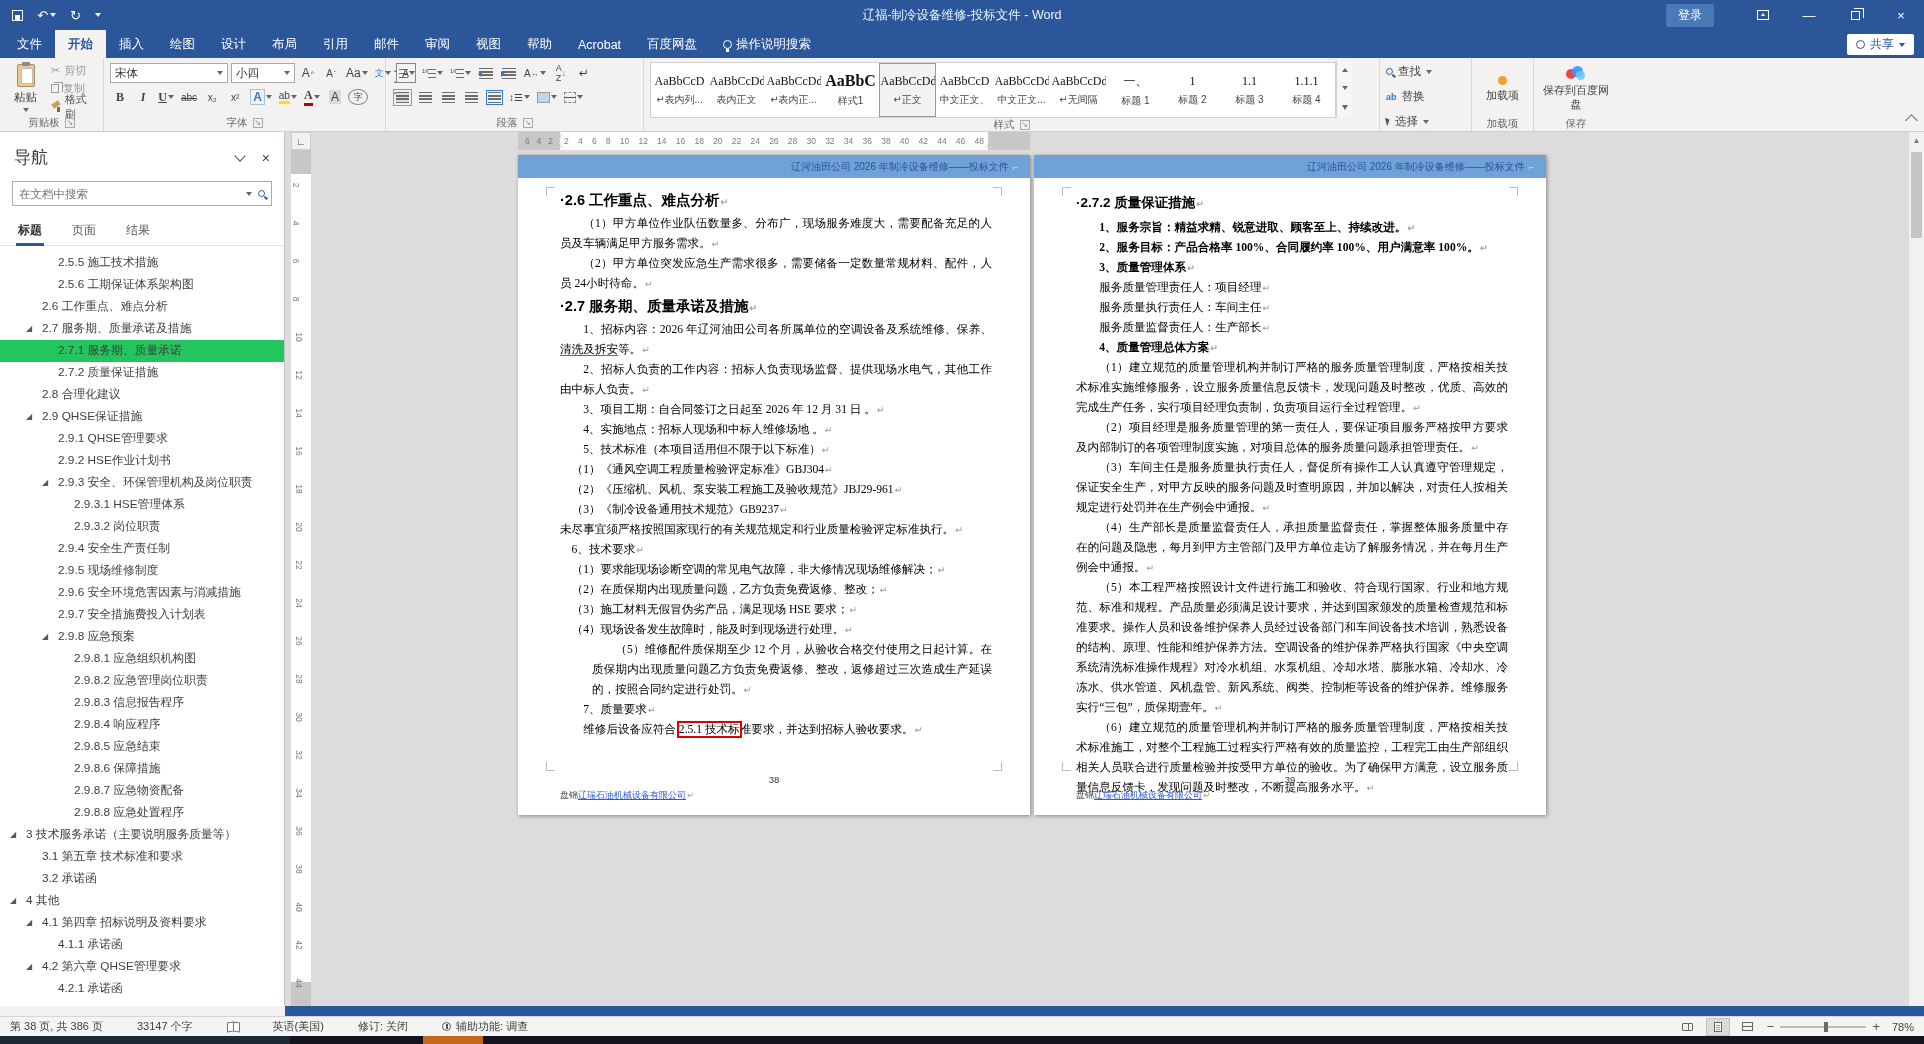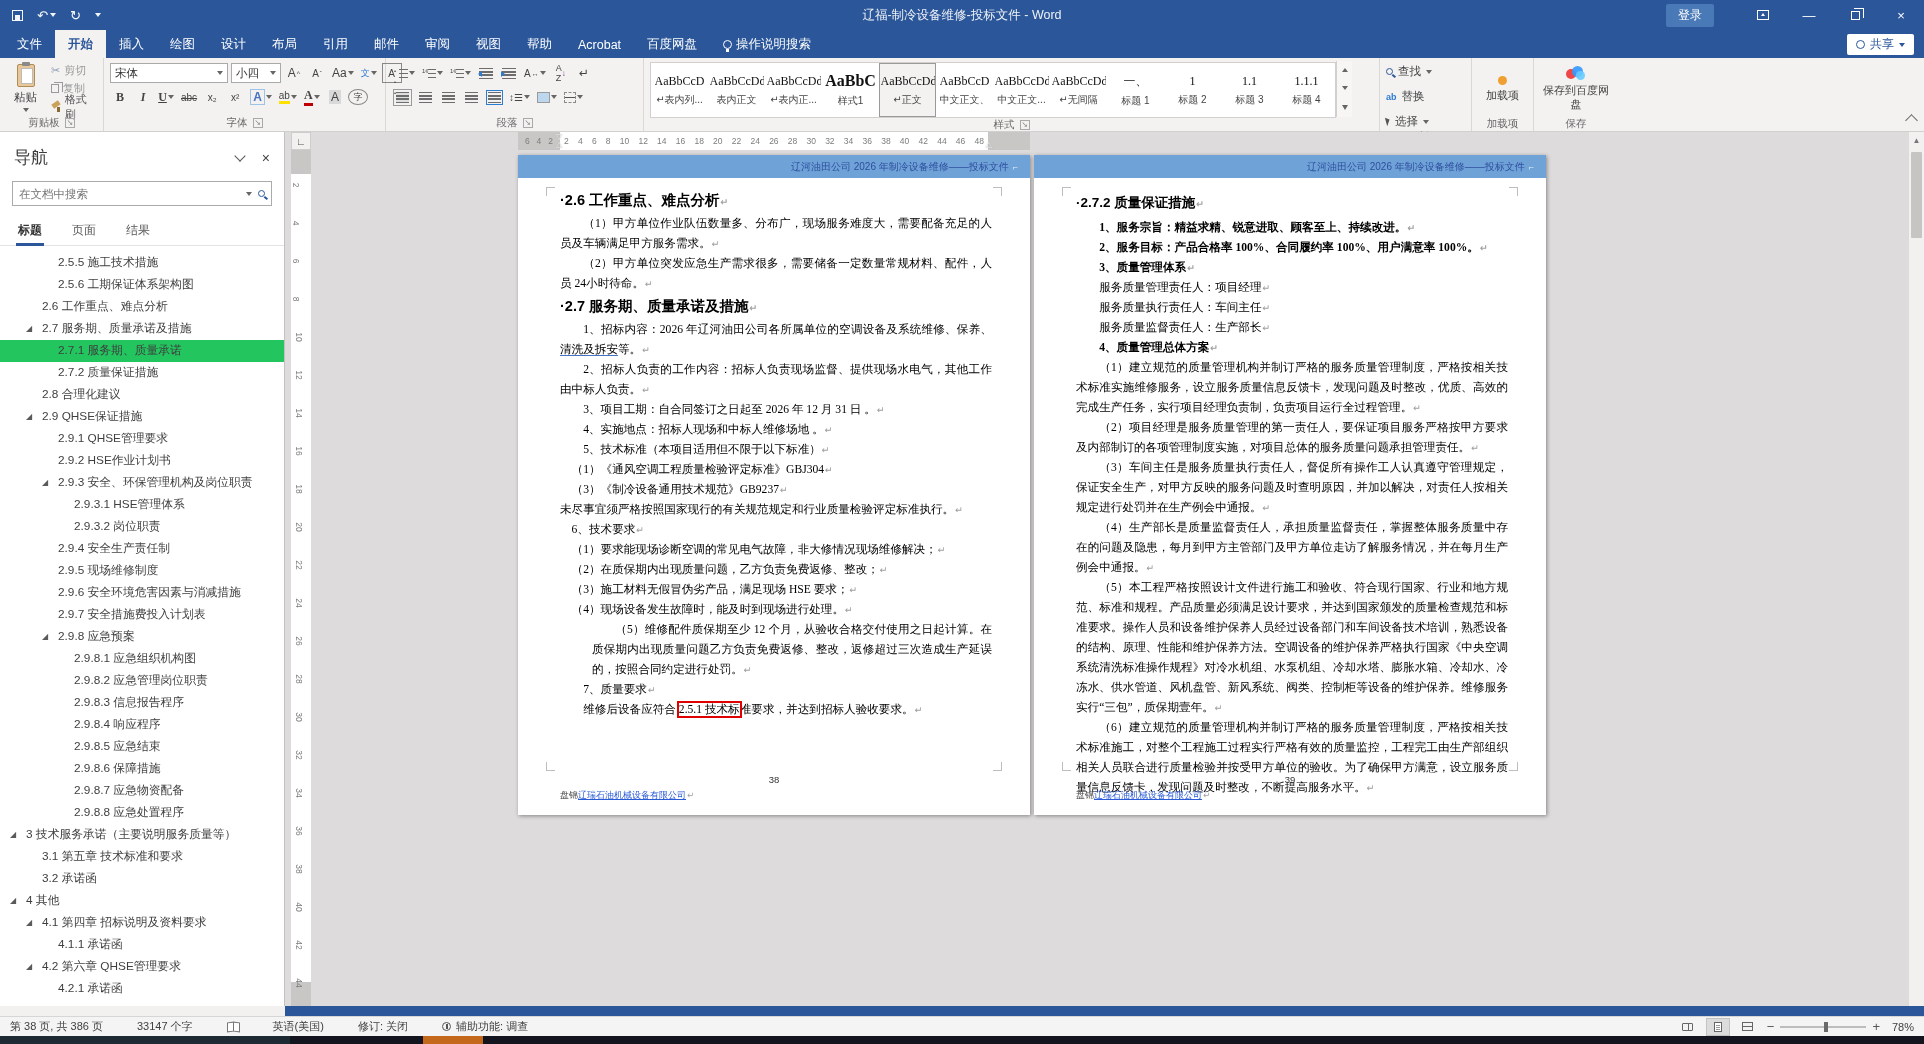--- a/index.html
+++ b/index.html
@@ -308,21 +308,21 @@
         </div>
     </div>
 
     <div class="rgroup" style="width:282px">
       <div class="rbody" style="flex-direction:column">
         <div class="frow">
           <span class="selbox" style="width:118px">
               <span>宋体</span>
               <span class="da" style="margin-left:auto"></span>
             </span>
-          <span class="selbox" style="width:50px">
+          <span class="selbox" style="width:64px">
               <span>小四</span>
               <span class="da" style="margin-left:auto"></span>
             </span>
           <span class="ib">A<sup style="font-size:7px">^</sup></span>
           <span class="ib" style="font-size:10px">A<sup style="font-size:6px">ˇ</sup></span>
           <span class="ib">Aa<span class="da"></span></span>
           <span class="ib" style="font-size:9px;color:#2b7cd3">文<span class="da"></span></span>
           <span class="ib" style="border:1px solid #888;font-size:10px">A</span>
         </div>
         <div class="frow">
@@ -760,20 +760,21 @@
             <div class="para h2"><span>·2.6 工作重点、难点分析</span><span class="pmark">↵</span></div>
             <div class="para p" style="text-indent: 2em;"><span>（1）甲方单位作业队伍数量多、分布广，现场服务难度大，需要配备充足的人员及车辆满足甲方服务需求。</span><span class="pmark">↵</span></div>
             <div class="para p" style="text-indent: 2em;"><span>（2）甲方单位突发应急生产需求很多，需要储备一定数量常规材料、配件，人员 24小时待命。</span><span class="pmark">↵</span></div>
             <div class="para h2"><span>·2.7 服务期、质量承诺及措施</span><span class="pmark">↵</span></div>
             <div class="para p" style="text-indent: 2em;"><span>1、招标内容：2026 年辽河油田公司各所属单位的空调设备及系统维修、保养、</span><span class="run-u">清洗及拆安</span><span>等。</span><span class="pmark">↵</span></div>
             <div class="para p" style="text-indent: 2em;"><span>2、招标人负责的工作内容：招标人负责现场监督、提供现场水电气，其他工作由中标人负责。</span><span class="pmark">↵</span></div>
             <div class="para p" style="text-indent: 2em;"><span>3、项目工期：自合同签订之日起至 2026 年 12 月 31 日 。</span><span class="pmark">↵</span></div>
             <div class="para p" style="text-indent: 2em;"><span>4、实施地点：招标人现场和中标人维修场地 。</span><span class="pmark">↵</span></div>
             <div class="para p" style="text-indent: 2em;"><span>5、技术标准（本项目适用但不限于以下标准）</span><span class="pmark">↵</span></div>
             <div class="para p" style="text-indent: 1em;"><span>（1）《通风空调工程质量检验评定标准》GBJ304</span><span class="pmark">↵</span></div>
+            <div class="para p" style="text-indent: 1em;"><span>（2）《压缩机、风机、泵安装工程施工及验收规范》JBJ29-961</span><span class="pmark">↵</span></div>
             <div class="para p" style="text-indent: 1em;"><span>（3）《制冷设备通用技术规范》GB9237</span><span class="pmark">↵</span></div>
             <div class="para p"><span>未尽事宜须严格按照国家现行的有关规范规定和行业质量检验评定标准执行。</span><span class="pmark">↵</span></div>
             <div class="para p" style="text-indent: 1em;"><span>6、技术要求</span><span class="pmark">↵</span></div>
             <div class="para p" style="text-indent: 1em;"><span>（1）要求能现场诊断空调的常见电气故障，非大修情况现场维修解决；</span><span class="pmark">↵</span></div>
             <div class="para p" style="text-indent: 1em;"><span>（2）在质保期内出现质量问题，乙方负责免费返修、整改；</span><span class="pmark">↵</span></div>
             <div class="para p" style="text-indent: 1em;"><span>（3）施工材料无假冒伪劣产品，满足现场 HSE 要求；</span><span class="pmark">↵</span></div>
             <div class="para p" style="text-indent: 1em;"><span>（4）现场设备发生故障时，能及时到现场进行处理。</span><span class="pmark">↵</span></div>
             <div class="para p" style="text-indent: 2em; margin-left: 32px;"><span>（5）维修配件质保期至少 12 个月，从验收合格交付使用之日起计算。在质保期内出现质量问题乙方负责免费返修、整改，返修超过三次造成生产延误的，按照合同约定进行处罚。</span><span class="pmark">↵</span></div>
             <div class="para p" style="text-indent: 2em;"><span>7、质量要求</span><span class="pmark">↵</span></div>
             <div class="para p" style="text-indent: 2em;"><span>维修后设备应符合 </span><span class="run-box">2.5.1 技术标</span><span>准要求，并达到招标人验收要求。</span><span class="pmark">↵</span></div>

